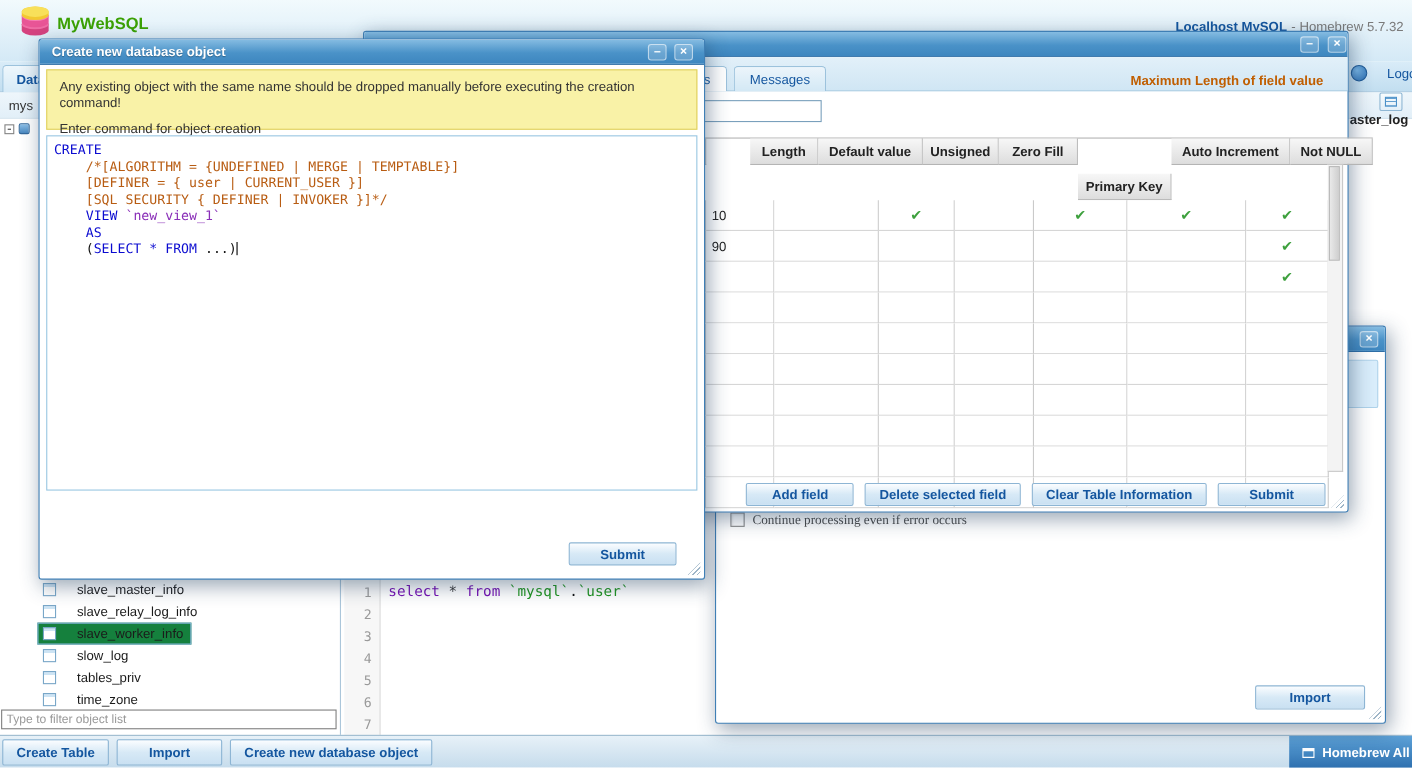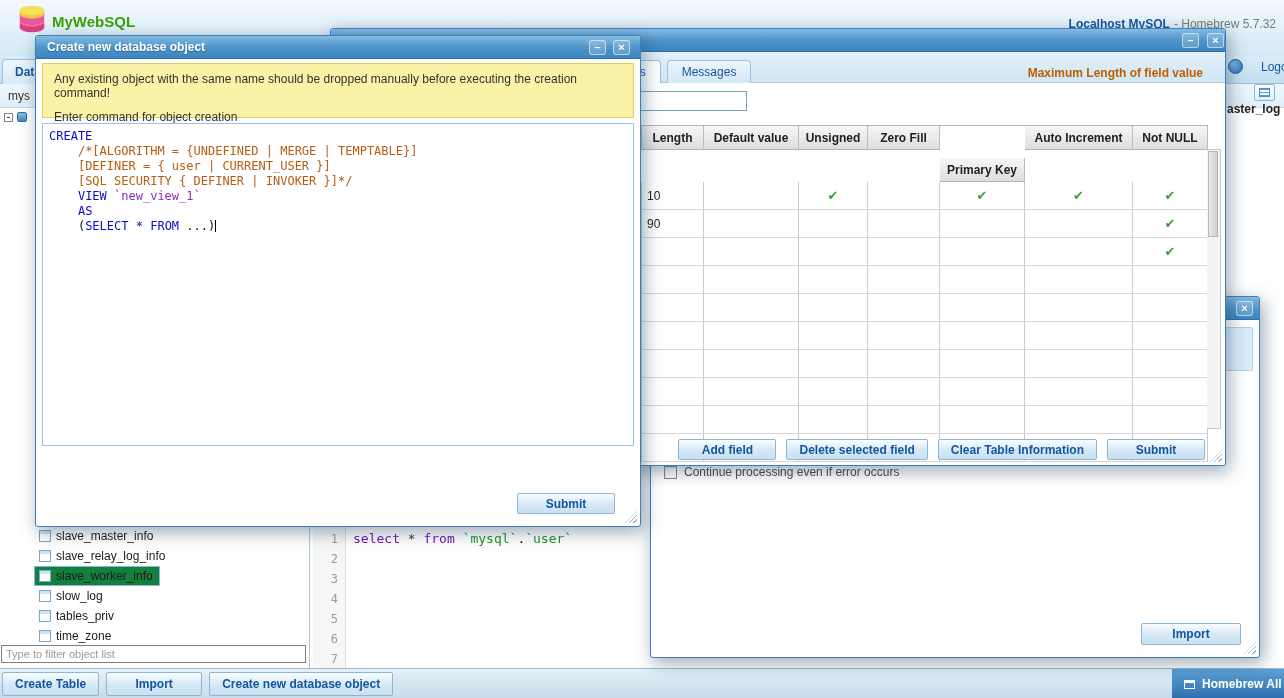--- a/index.html
+++ b/index.html
@@ -34,21 +34,21 @@
     background:repeating-linear-gradient(180deg, rgba(74,144,200,.85) 0 1px, transparent 1px 3px); }
   .frag-master-log { position:absolute; left:1227px; top:102px; font-weight:bold; color:#222; }
 
   .left-panel { position:absolute; left:0; top:108px; width:310px; height:560px; background:#fff; border-right:1px solid #abc6da; }
   .tree-root { position:absolute; left:4px; top:4px; display:flex; align-items:center; gap:4px; }
   .collapse-box { width:9px; height:9px; border:1px solid #848484; background:#fff; position:relative; cursor:pointer; }
   .collapse-box::after { content:""; position:absolute; left:2px; right:2px; top:3px; height:1px; background:#444; }
   .db-icon { width:10px; height:10px; border:1px solid #33699c; border-radius:2px;
     background:linear-gradient(180deg,#8cc0e8,#4a88c0); }
   .tree-list { position:absolute; left:34px; top:418px; }
-  .tree-item { display:flex; align-items:center; gap:5px; height:20px; padding:0 6px 0 4px; width:max-content;
+  .tree-item { display:flex; align-items:center; gap:19px; height:20px; padding:0 6px 0 4px; width:max-content;
     border:1px solid transparent; cursor:pointer; }
   .tree-item.selected { background:#15803d; border-color:#85b6e0; }
   .tbl-icon { width:12px; height:12px; border:1px solid #79a7c8; flex:none;
     background:linear-gradient(180deg,#cde4f4 0,#cde4f4 3px,#fff 3px); }
   .tree-label { color:#1b1b1b; }
   .filter { position:absolute; left:1px; top:537px; width:305px; height:18px; border:1px solid #7f7f7f;
     padding:0 4px; font-size:11px; font-family:inherit; color:#333; background:#fff; }
   .filter::placeholder { color:#999; }
 
   .gutter { position:absolute; left:313px; top:524px; width:33px; height:144px; background:#f7f7f7;
@@ -81,21 +81,21 @@
     border:1px solid #8db5d4; border-radius:2px; color:#14569f; font-weight:bold; font-size:12px;
     font-family:inherit; cursor:pointer; white-space:nowrap; }
   .resize-handle { position:absolute; right:3px; bottom:3px; width:12px; height:12px; cursor:nwse-resize;
     background:repeating-linear-gradient(-45deg, transparent 0 2px, #9fb6c8 2px 3px);
     clip-path:polygon(100% 0,100% 100%,0 100%); }
 
   
   .import-dialog { left:650px; top:296px; width:610px; height:362px; z-index:10; }
   .msg-panel { position:absolute; left:8px; top:30px; width:594px; height:44px; background:#d9edfb;
     border:1px solid #aed2ea; border-radius:2px; }
-  .chk-row { position:absolute; left:13px; top:168px; display:flex; align-items:center; gap:7px; cursor:pointer; }
+  .chk-row { position:absolute; left:13px; top:168px; display:flex; align-items:center; gap:7px; cursor:pointer;font-family:Liberation Serif, serif; }
   .checkbox { width:13px; height:13px; border:1px solid #8a8a8a; background:#fff; box-shadow:inset 1px 1px 2px rgba(0,0,0,.1); }
   .chk-label { color:#4a4a4a; }
   .import-btn { position:absolute; left:490px; top:326px; width:100px; height:22px; }
 
   
   .table-dialog { left:330px; top:28px; width:896px; height:438px; z-index:20; }
   .tabband { position:absolute; left:0; right:0; top:23px; height:31px;
     background:linear-gradient(180deg,#e2f0f9,#d0e6f4); border-bottom:1px solid #a6cbe2; }
   .dlg-tabs { position:absolute; left:245px; top:31px; display:flex; gap:6px; }
   .dtab { height:23px; padding:0 14px; display:flex; align-items:center;
@@ -259,21 +259,21 @@
     <div class="tabband"></div>
     <div class="dlg-tabs">
         <div class="dtab active">Properties</div>
         <div class="dtab">Messages</div>
       </div>
     <div class="hint">Maximum Length of field value</div>
     <input class="field-input" style="">
     <div class="grid">
       <div class="g-head">
           <div class="g-hc" style="width: 300px;"></div>
-          <div class="g-hc" style="width: 62px;">Length</div>
+          <div class="g-hc" style="width: 62px; margin-left: 40px;">Length</div>
           <div class="g-hc" style="width: 95px;">Default value</div>
           <div class="g-hc" style="width: 69px;">Unsigned</div>
           <div class="g-hc" style="width: 72px;">Zero Fill</div>
           <div class="g-hc" style="width: 85px; margin-top: 32px;">Primary Key</div>
           <div class="g-hc" style="width: 108px;">Auto Increment</div>
           <div class="g-hc" style="width: 75px;">Not NULL</div>
         </div>
       <div>
           <div class="g-row">
             <div class="g-c filler" style="width: 300px;"></div>

